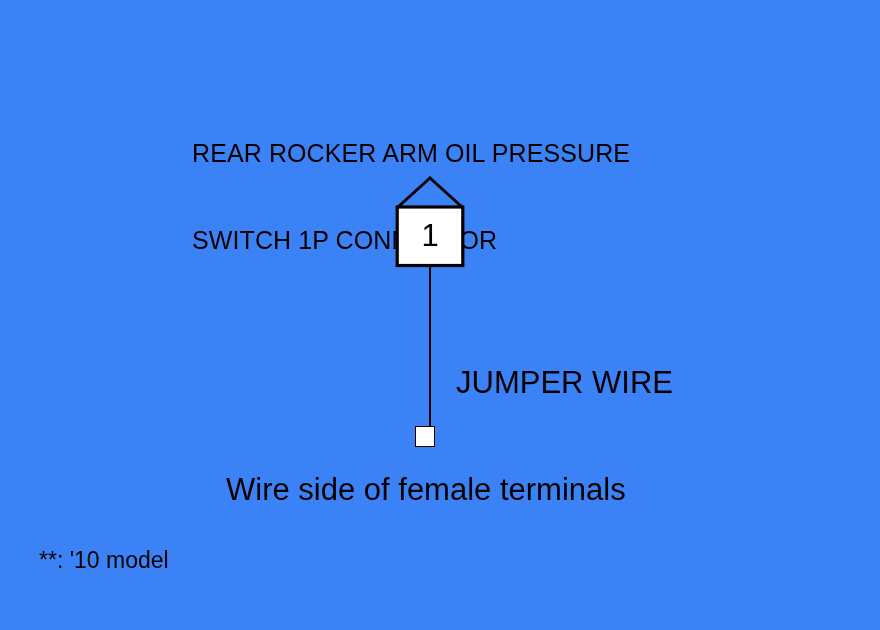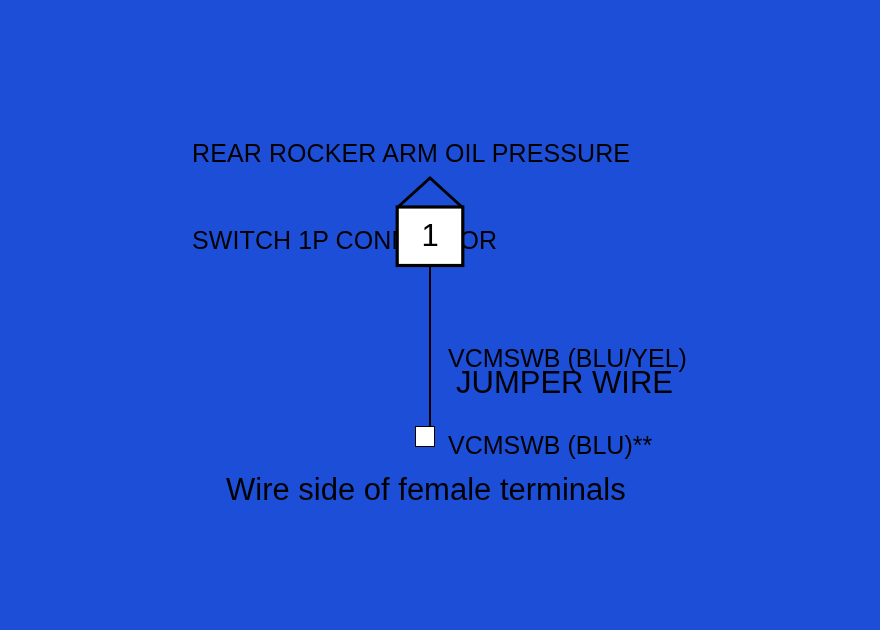--- a/index.html
+++ b/index.html
@@ -4,21 +4,21 @@
 <style>
   html, body {
     margin: 0;
     padding: 0;
     background: #ffffff;
   }
   #canvas {
     position: relative;
     width: 880px;
     height: 630px;
-    background: #1d4ed8;
+    background: #3b82f6;
     overflow: hidden;
     font-family: "Liberation Sans", sans-serif;
     color: #000000;
   }
 
   
   .title-block {
     position: absolute;
     left: 192px;
     top: 81px;
@@ -129,23 +129,20 @@
       <polyline points="4,33 36,4 68,33" fill="none" stroke="#000000" stroke-width="3" stroke-linejoin="miter" stroke-linecap="butt"></polyline>
       <rect x="3.2" y="33" width="65.6" height="58.5" fill="#ffffff" stroke="#000000" stroke-width="3.2"></rect>
     </svg>
     <div class="connector-number">1</div>
   </div>
 
   <div class="wire"></div>
 
   <div class="terminal-box"></div>
 
-  <div class="wire-labels">
-    <div>VCMSWB (BLU/YEL)</div>
-    <div>VCMSWB (BLU)**</div>
-  </div>
 
   <div class="jumper-label">JUMPER WIRE</div>
 
   <div class="caption">Wire side of female terminals</div>
 
+  <div class="footnote">**: '10 model</div>
 
 </div>
 
 </body></html>

